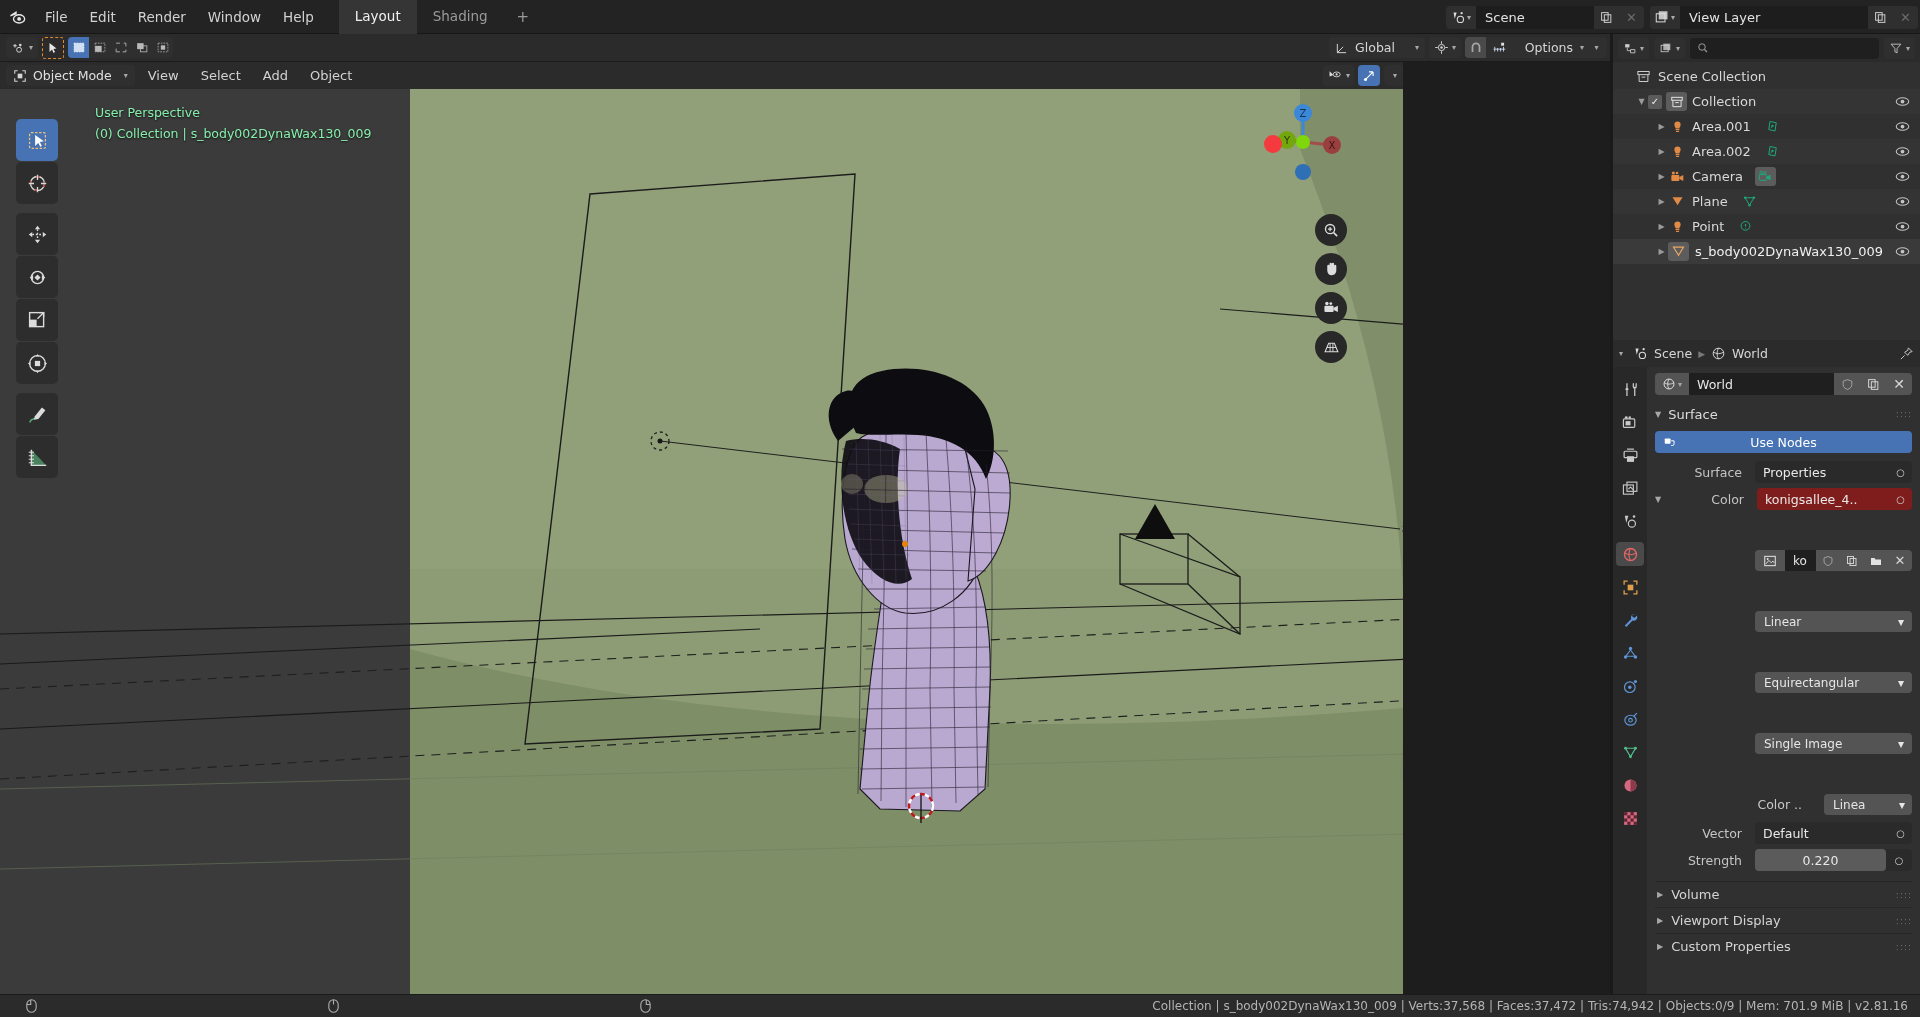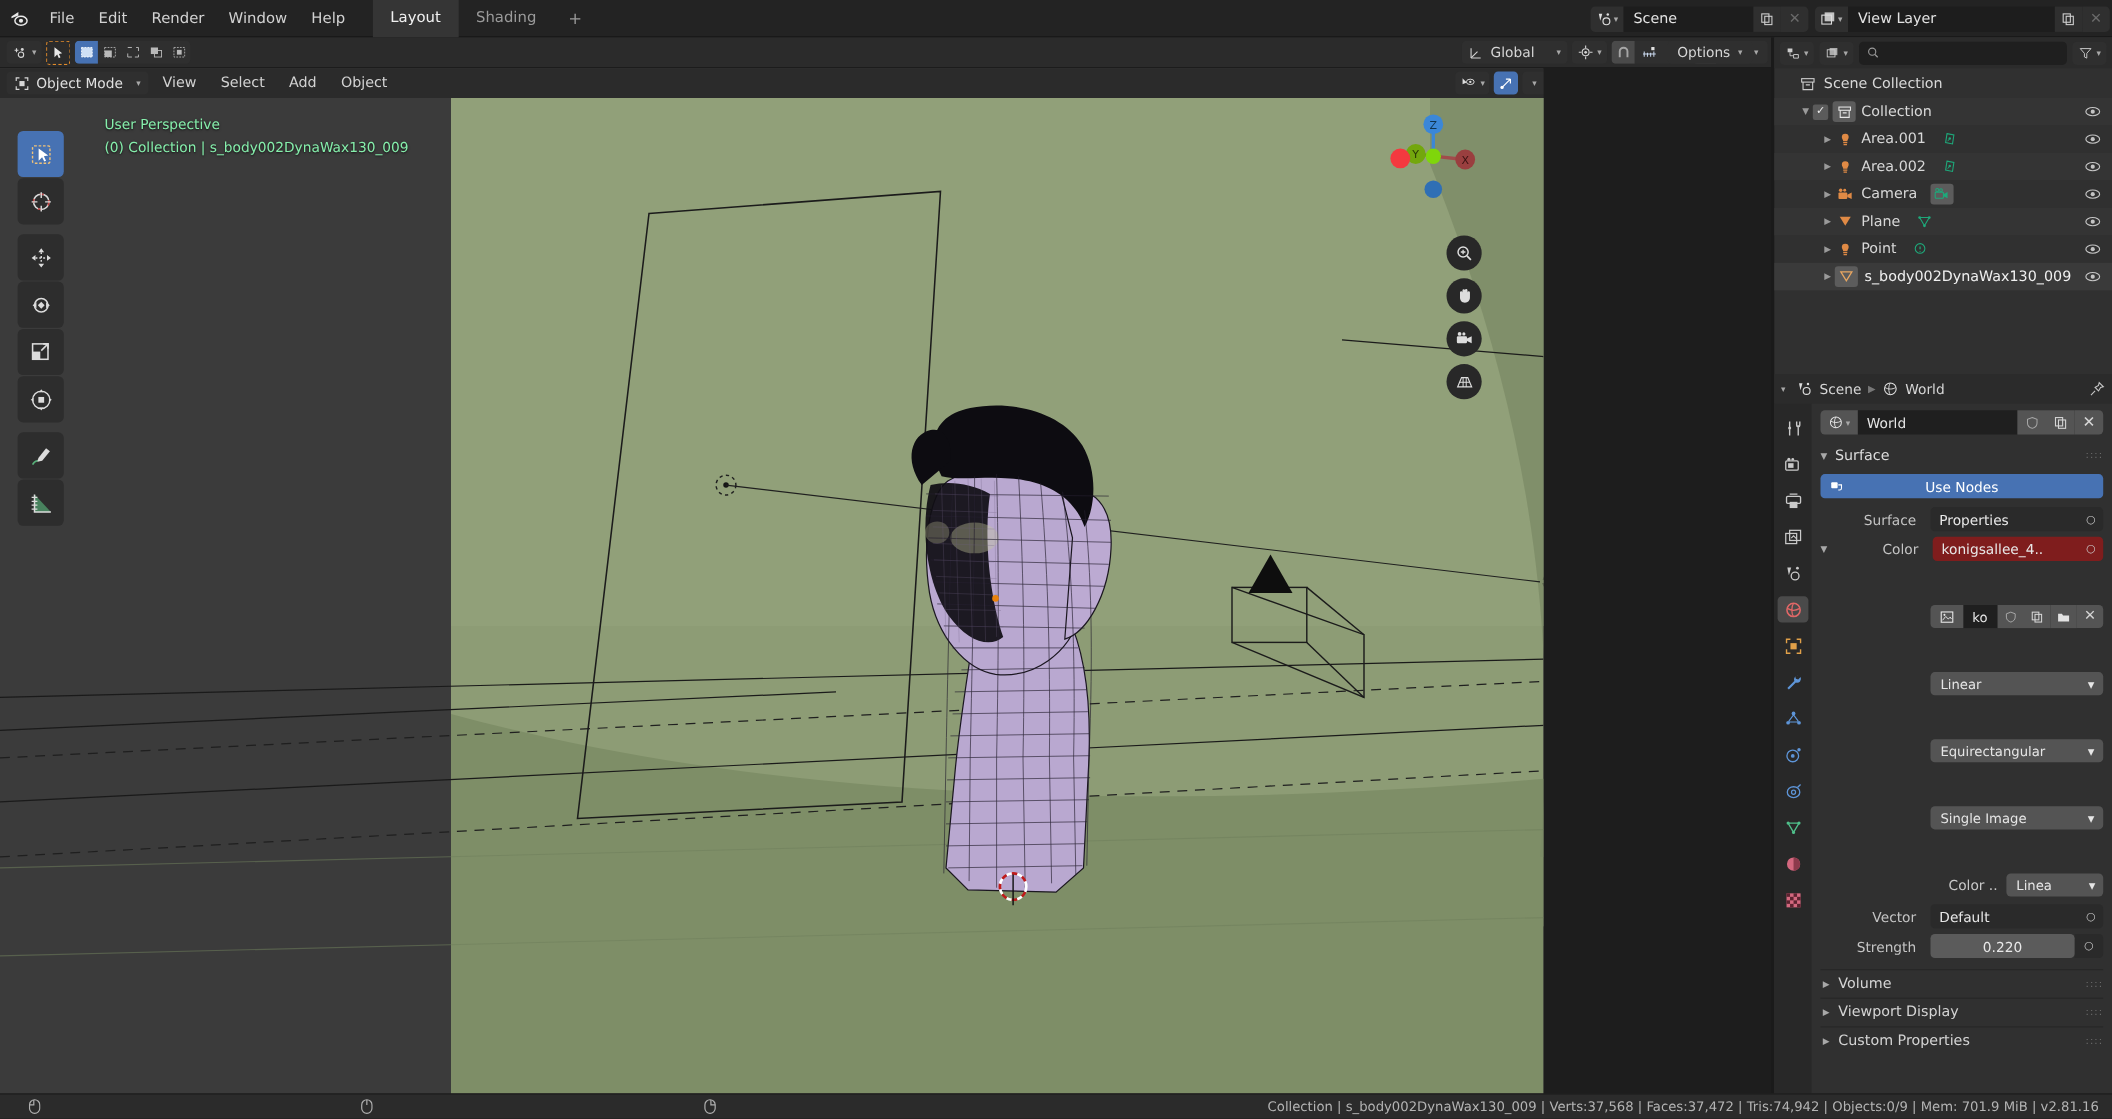--- a/index.html
+++ b/index.html
@@ -1117,21 +1117,21 @@
           <span>Equirectangular</span>
           <span class="cv" style="position:absolute;right:8px">▾</span>
         </div>
       </div>
       <div class="sub-row">
         <div class="sr-btn" style="flex:1;border-radius:4px;justify-content:flex-start;padding:0 9px;position:relative">
           <span>Single Image</span>
           <span class="cv" style="position:absolute;right:8px">▾</span>
         </div>
       </div>
-      <div class="sub-row" style="gap:2px">
+      <div class="sub-row" style="gap:16px">
         <div style="flex:1;display:flex;align-items:center;justify-content:flex-end;padding-right:6px;font-size:12.5px;color:#c8c8c8">Color ..</div>
         <div class="sr-btn" style="width:88px;border-radius:4px;justify-content:flex-start;padding:0 9px;position:relative">
           <span>Linea</span>
           <span class="cv" style="position:absolute;right:7px">▾</span>
         </div>
       </div>
 
       <div class="row" style="margin-top:7px">
         <div class="lbl">Vector</div>
         <div class="fld dark">

